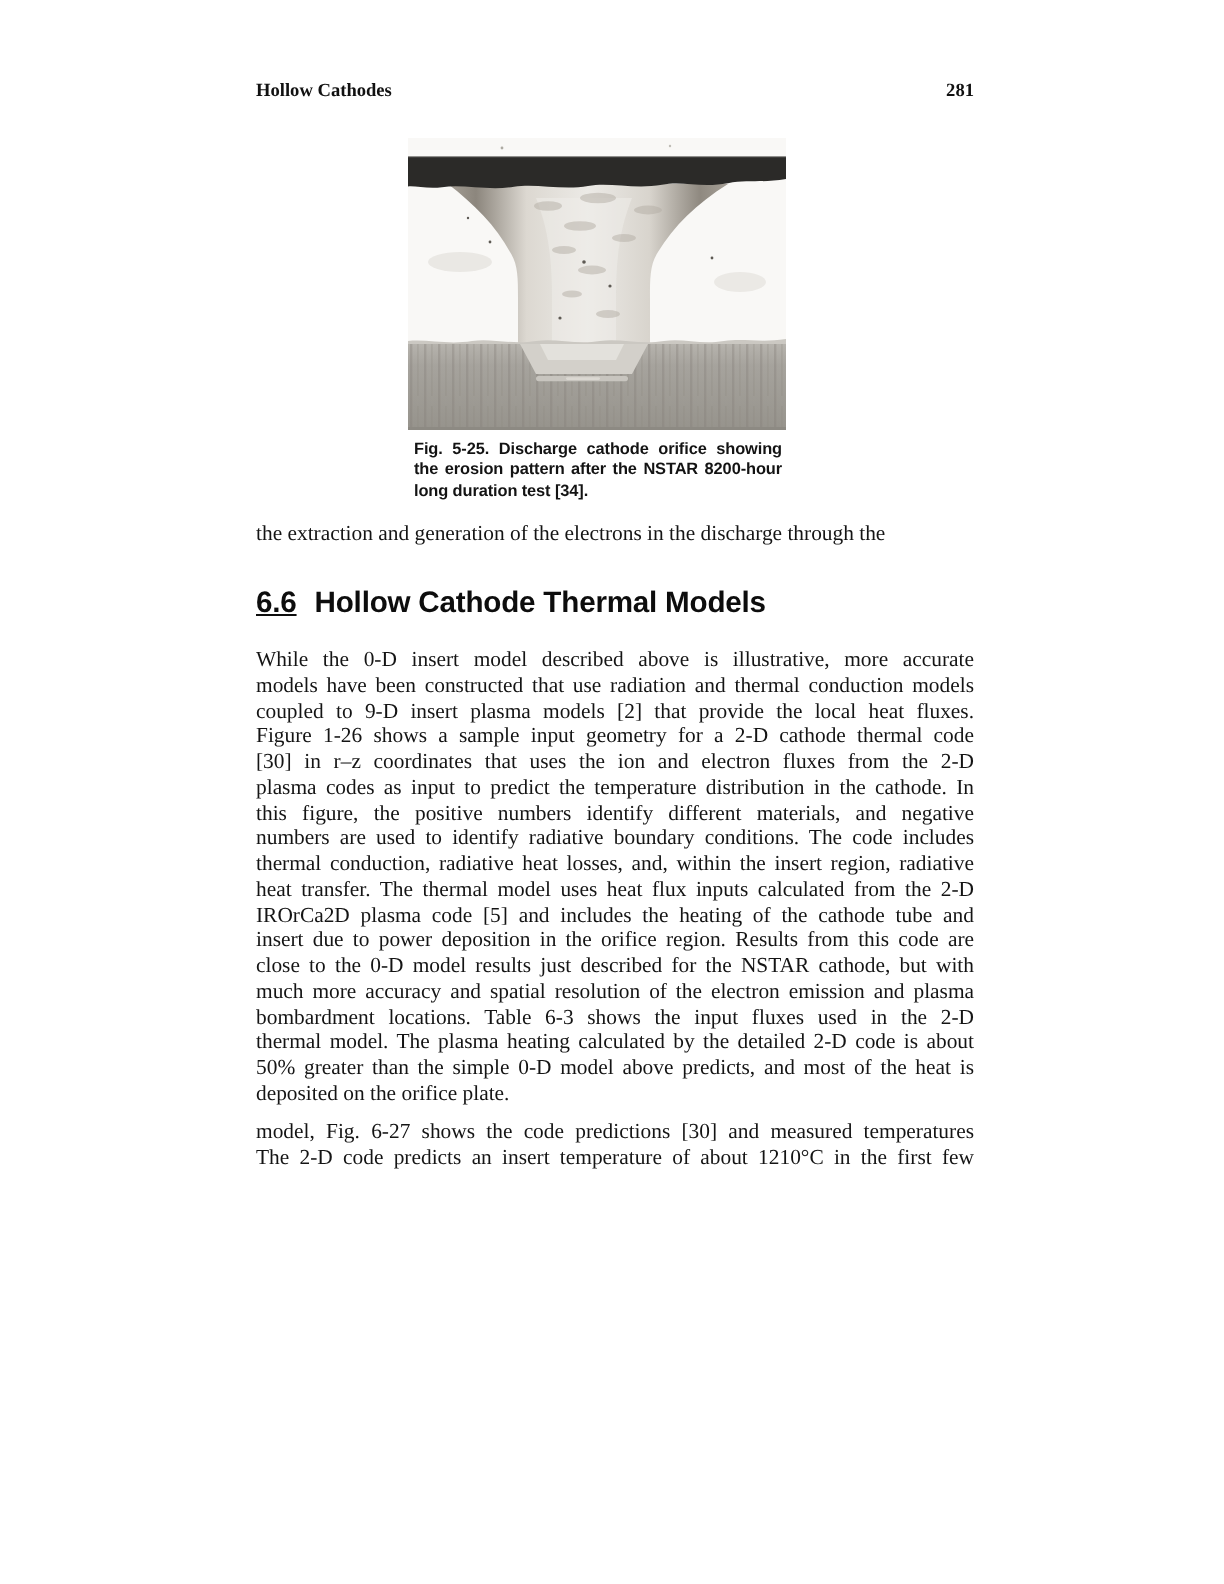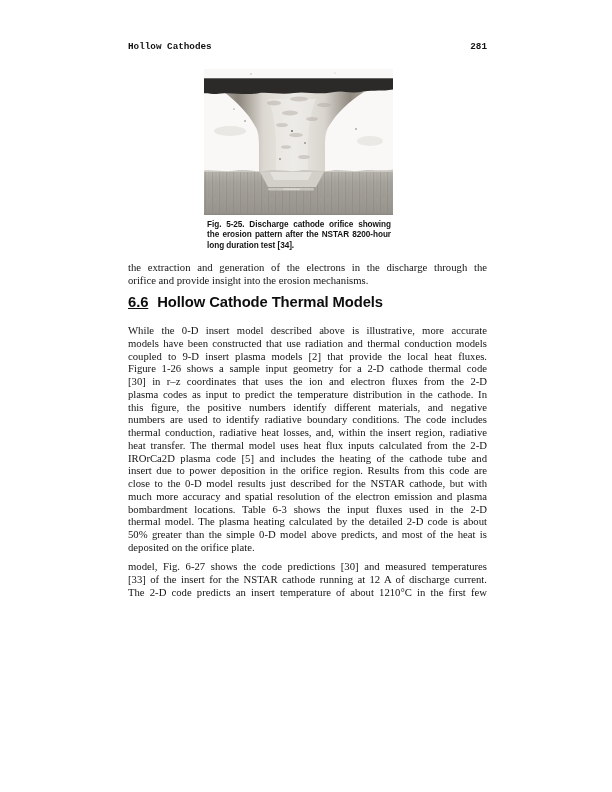--- a/index.html
+++ b/index.html
@@ -4,21 +4,21 @@
 <style>
   html,body { margin:0; padding:0; background:#ffffff; }
   .page {
     position:relative; width:612px; height:792px; margin:0 auto;
     background:#ffffff; color:#141414; overflow:hidden;
     font-family:"Liberation Serif", serif;
   }
   .running-header {
     position:absolute; left:128px; top:41px; width:359px;
     display:flex; justify-content:space-between; align-items:baseline;
-    font-family:Liberation Mono, monospace; font-weight:bold; font-size:9.3px;
+    font-family:Liberation Serif, serif; font-weight:bold; font-size:9.3px;
     color:#111111;
   }
   figure { margin:0; padding:0; }
   .photo {
     position:absolute; left:204px; top:69px; width:189px; height:146px;
   }
   .photo svg { display:block; }
   .figcaption {
     position:absolute; left:207px; top:220px; width:184px;
     font-family:"Liberation Sans", sans-serif; font-weight:bold;
@@ -122,21 +122,20 @@
     </div>
     <figcaption class="figcaption jlines last-left">
         <div>Fig. 5-25. Discharge cathode orifice showing</div>
         <div>the erosion pattern after the NSTAR 8200-hour</div>
         <div>long duration test [34].</div>
       </figcaption>
   </figure>
 
   <div class="body-text intro jlines last-left">
       <div>the extraction and generation of the electrons in the discharge through the</div>
-      <div>orifice and provide insight into the erosion mechanisms.</div>
     </div>
 
   <h2 class="section-heading">
     <span class="sec-num">6.6</span><span class="sec-title">Hollow Cathode Thermal Models</span>
   </h2>
 
   <div class="body-text para-thermal jlines last-left">
       <div>While the 0-D insert model described above is illustrative, more accurate</div>
       <div>models have been constructed that use radiation and thermal conduction models</div>
       <div>coupled to 9-D insert plasma models [2] that provide the local heat fluxes.</div>
@@ -152,17 +151,16 @@
       <div>close to the 0-D model results just described for the NSTAR cathode, but with</div>
       <div>much more accuracy and spatial resolution of the electron emission and plasma</div>
       <div>bombardment locations. Table 6-3 shows the input fluxes used in the 2-D</div>
       <div>thermal model. The plasma heating calculated by the detailed 2-D code is about</div>
       <div>50% greater than the simple 0-D model above predicts, and most of the heat is</div>
       <div>deposited on the orifice plate.</div>
     </div>
 
   <div class="body-text para-example jlines">
       <div>model, Fig. 6-27 shows the code predictions [30] and measured temperatures</div>
-      <div>[33] of the insert for the NSTAR cathode running at 12 A of discharge current.</div>
       <div>The 2-D code predicts an insert temperature of about 1210°C in the first few</div>
     </div>
 
 </div>
 
 </body></html>

